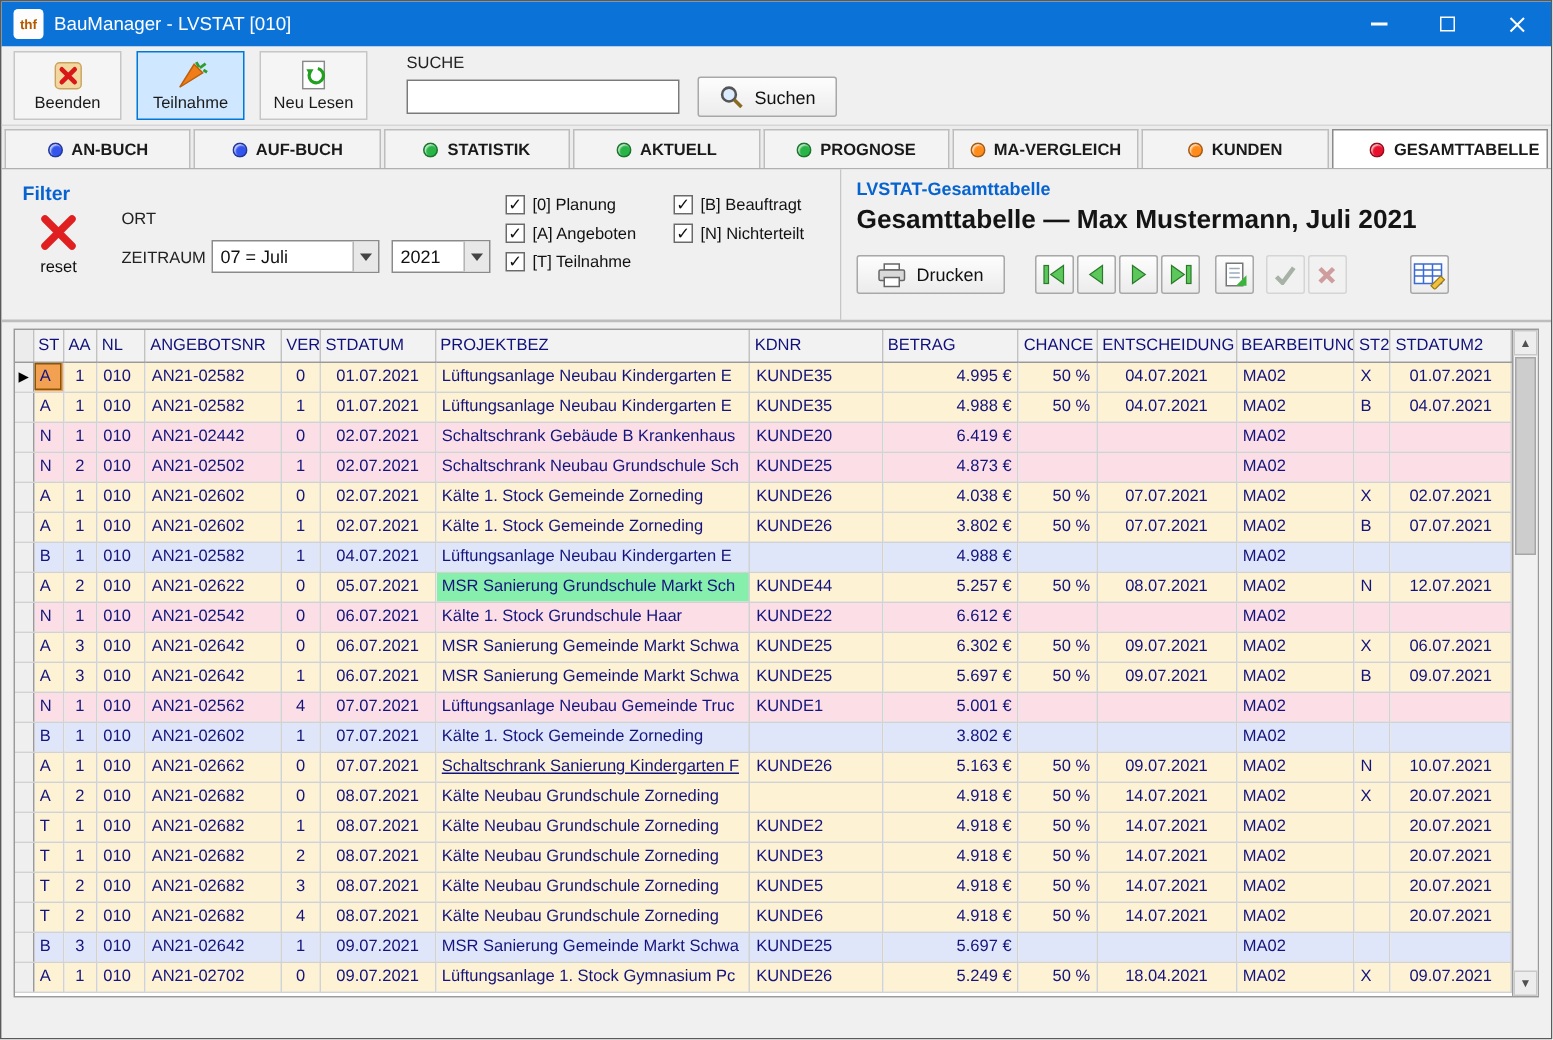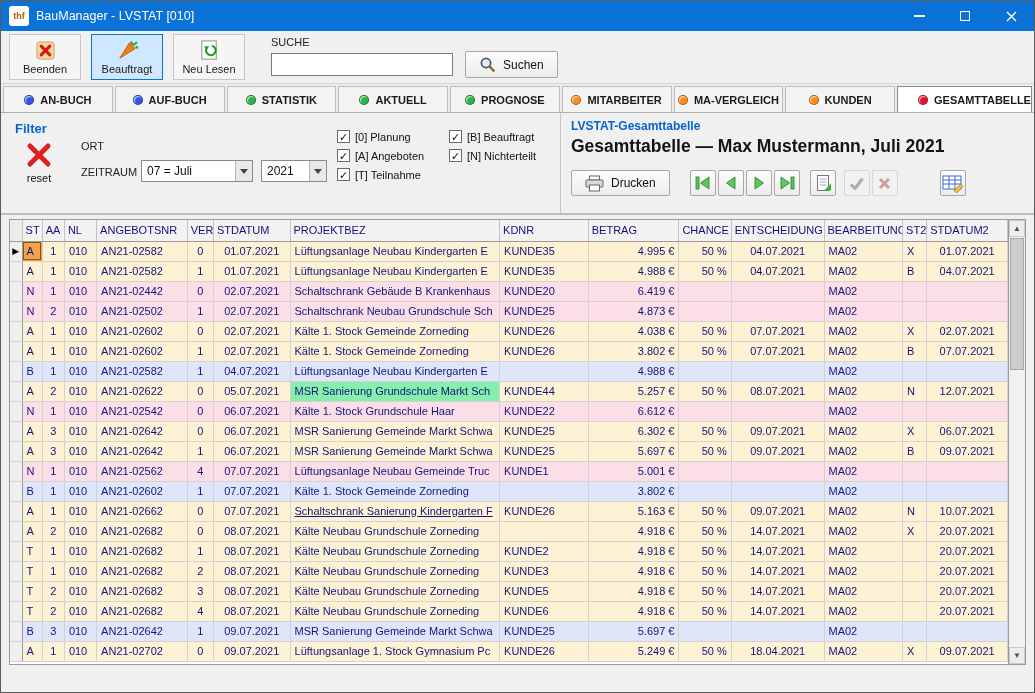--- a/index.html
+++ b/index.html
@@ -101,21 +101,21 @@
           <rect x="3" y="3" width="18" height="18" rx="3" fill="#f3d7a0" stroke="#caa35f"></rect>
           <path d="M7.5 7.5 L16.5 16.5 M16.5 7.5 L7.5 16.5" stroke="#d81818" stroke-width="3.2" stroke-linecap="round"></path>
         </svg>
       <span>Beenden</span>
     </div>
     <div class="tb-btn active">
       <svg width="23" height="23" viewBox="0 0 24 24">
           <polygon points="14,4 20,10 4,20" fill="#ef7d1a" stroke="#c05e0a" stroke-width="1"></polygon>
           <path d="M15.5 2.5 L17.5 6 M22 3.5 L18 6.5 M20.5 8 L23 9.5" stroke="#2f9e2f" stroke-width="2" fill="none"></path>
         </svg>
-      <span>Beauftragt</span>
+      <span>Teilnahme</span>
     </div>
     <div class="tb-btn">
       <svg width="23" height="23" viewBox="0 0 24 24">
           <rect x="4" y="2" width="15" height="19" fill="#fff" stroke="#8a8a8a"></rect>
           <path d="M14.5 7 a5 5 0 1 1 -5.5 2.5" stroke="#1fa01f" stroke-width="2.2" fill="none"></path>
           <polygon points="6.5,7.5 11.5,7.5 9,12" fill="#1fa01f"></polygon>
         </svg>
       <span>Neu Lesen</span>
     </div>
     <div class="search-wrap">
@@ -146,24 +146,20 @@
         <span class="led" style="background: rgb(40, 180, 70);"></span>
         <span>STATISTIK</span>
       </div>
       <div class="tab">
         <span class="led" style="background: rgb(40, 180, 70);"></span>
         <span>AKTUELL</span>
       </div>
       <div class="tab">
         <span class="led" style="background: rgb(40, 180, 70);"></span>
         <span>PROGNOSE</span>
-      </div>
-      <div class="tab">
-        <span class="led" style="background: rgb(255, 140, 26);"></span>
-        <span>MITARBEITER</span>
       </div>
       <div class="tab">
         <span class="led" style="background: rgb(255, 140, 26);"></span>
         <span>MA-VERGLEICH</span>
       </div>
       <div class="tab">
         <span class="led" style="background: rgb(255, 140, 26);"></span>
         <span>KUNDEN</span>
       </div>
       <div class="tab active">

